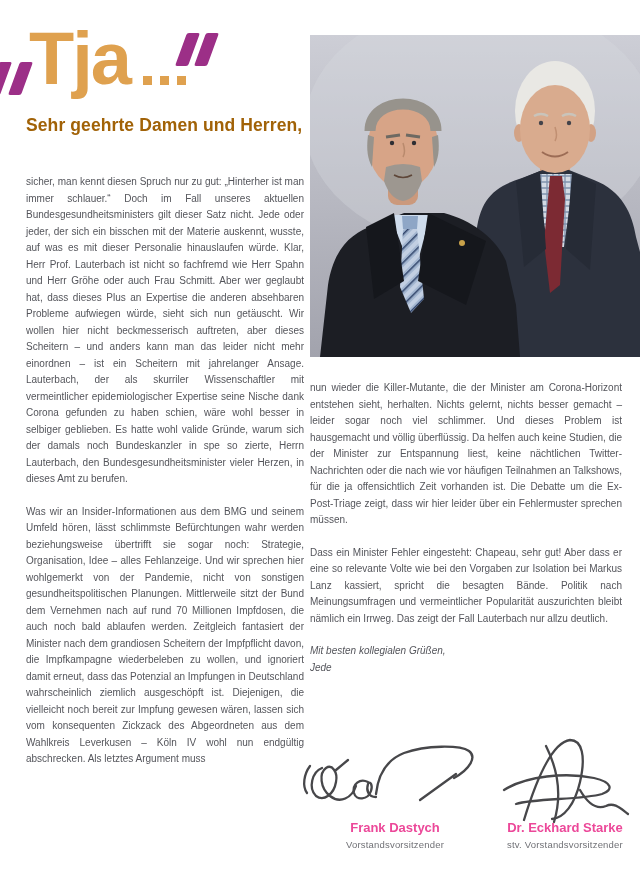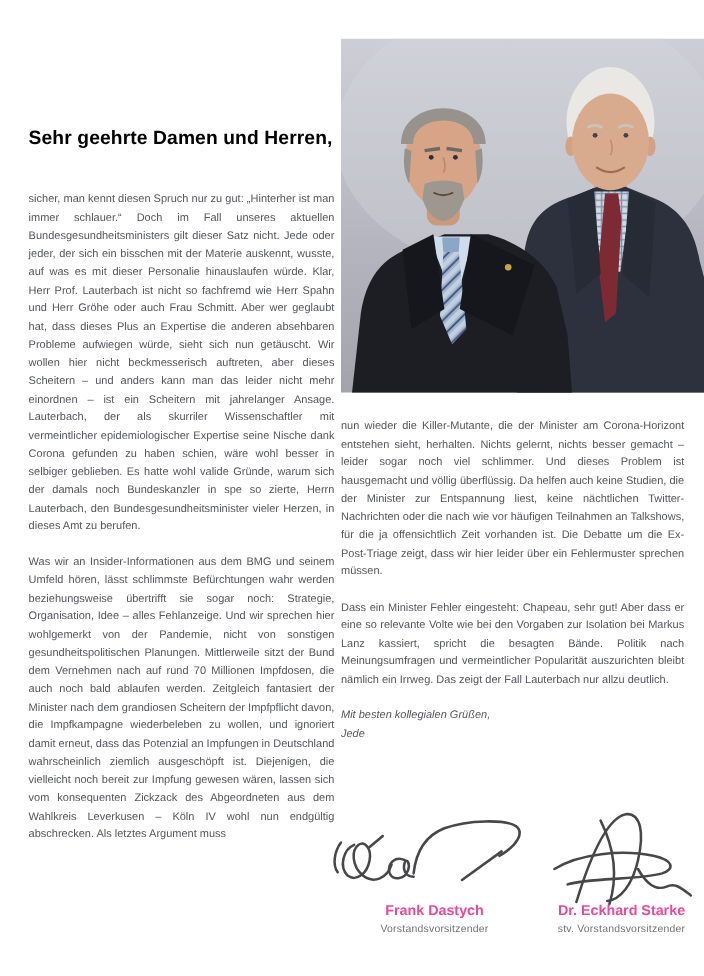--- a/index.html
+++ b/index.html
@@ -19,21 +19,21 @@
   .title-word {
     position:absolute; left:29px; top:22px; font-size:74px; font-weight:bold;
     color:#dfa14f; letter-spacing:-2px; line-height:1;
   }
   .t-dot { position:absolute; width:9px; height:9px; background:#dfa14f; top:76px; }
   #td1 { left:143px; } #td2 { left:160px; } #td3 { left:177px; }
 
   
   .greeting {
     position:absolute; left:26px; top:115px; font-size:17.5px; line-height:20px;
-    font-weight:bold; color:#000000; letter-spacing:0.1px;
+    font-weight:bold; color:#a16207; letter-spacing:0.1px;
   }
 
   
   .photo { position:absolute; left:310px; top:35px; width:330px; height:322px; }
   .photo svg { display:block; width:330px; height:322px; }
 
   
   .col {
     position:absolute; font-size:10px; line-height:16.5px; text-align:justify;
     color:#54555b;
@@ -56,20 +56,30 @@
   #signer-1 { left:0px;   width:170px; }
   #signer-2 { left:190px; width:130px; }
   .signer .name { font-size:13px; font-weight:bold; color:#ec4899; }
   .signer .role { font-size:9.5px; color:#707176; margin-top:4px; letter-spacing:0.2px; }
 </style>
 </head>
 <body>
 
 <div class="page">
 
+  <div class="title-block">
+    <span class="q-mark" id="qo1"></span>
+    <span class="q-mark" id="qo2"></span>
+    <span class="title-word">Tja</span>
+    <span class="t-dot" id="td1"></span>
+    <span class="t-dot" id="td2"></span>
+    <span class="t-dot" id="td3"></span>
+    <span class="q-mark" id="qc1"></span>
+    <span class="q-mark" id="qc2"></span>
+  </div>
 
   <div class="greeting">
     <div>Sehr geehrte Damen und Herren,</div>
   </div>
 
   <div class="photo">
     <svg viewBox="0 0 330 322" xmlns="http://www.w3.org/2000/svg">
       <defs>
         <linearGradient id="pbg" x1="0" y1="0" x2="0" y2="1">
           <stop offset="0" stop-color="#cdced6"></stop>

